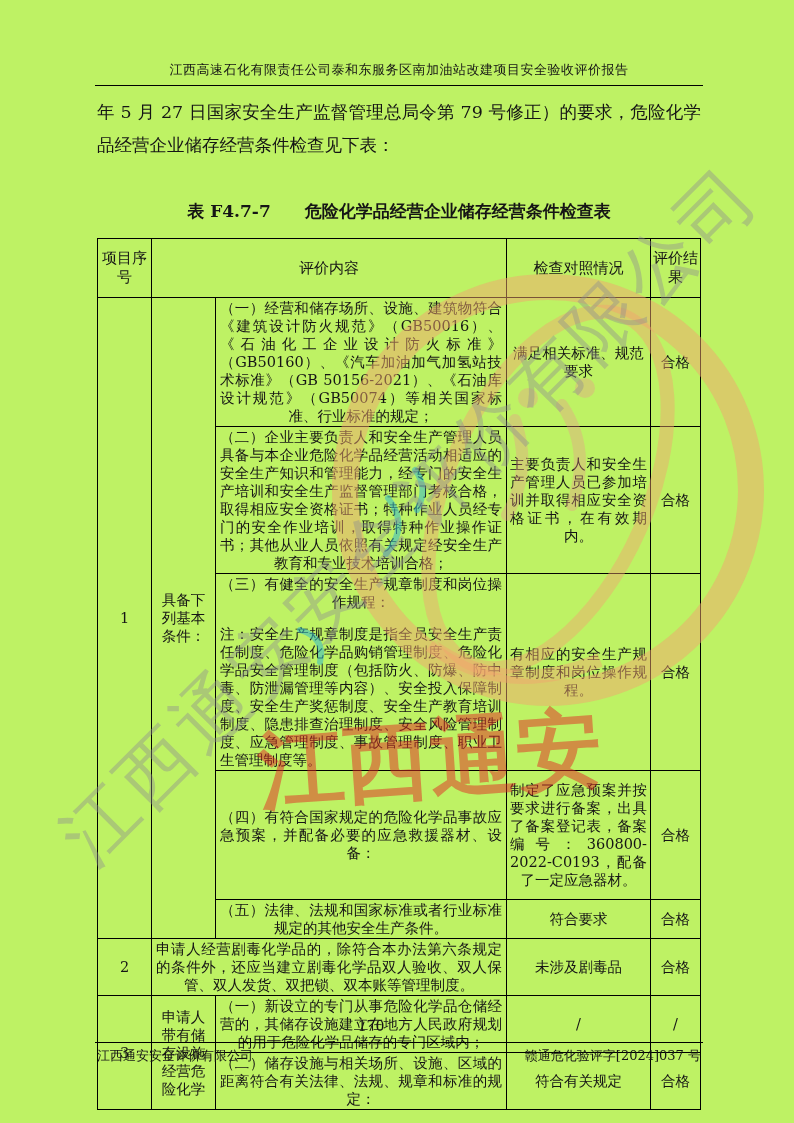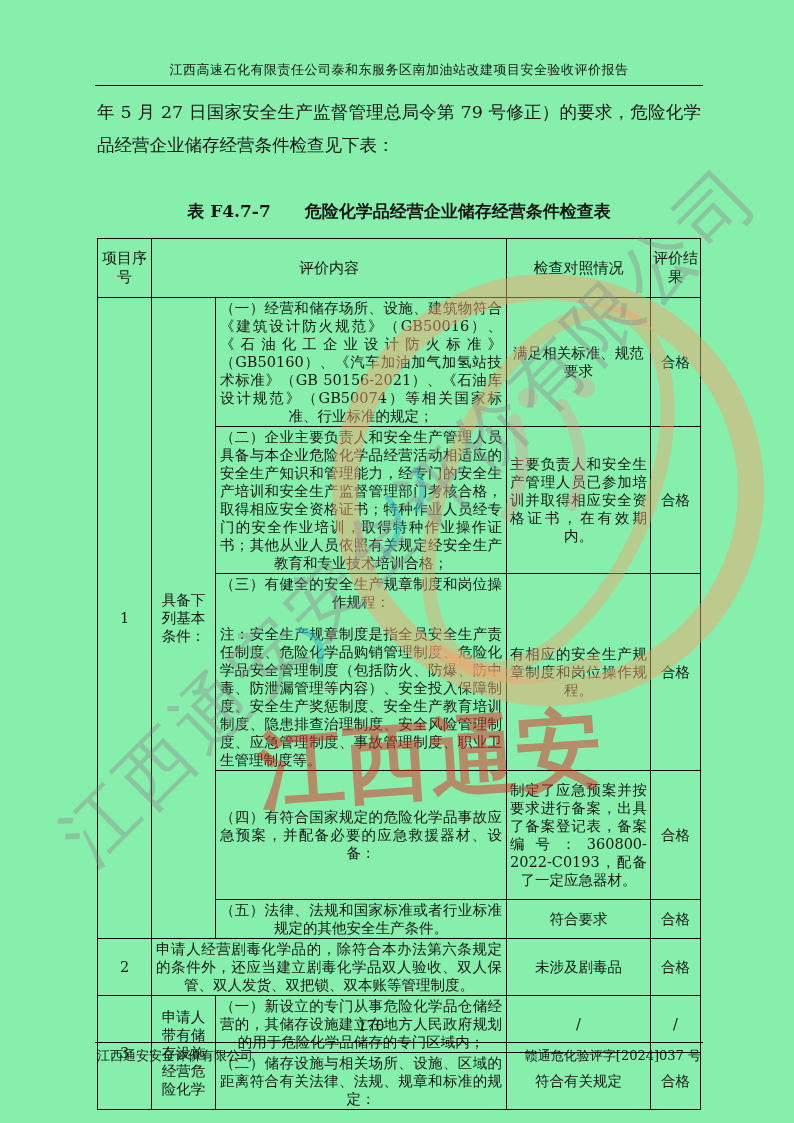--- a/index.html
+++ b/index.html
@@ -1,17 +1,17 @@
 <!DOCTYPE html>
 <html><head>
 <meta charset="utf-8">
 <style>
   html,body { margin:0; padding:0; background:#ffffff; }
   .page {
-    position:relative; width:794px; height:1123px; background:#86efac;
+    position:relative; width:794px; height:1123px; background:#bef264;
     overflow:hidden; color:#151515;
     font-family:"DejaVu Serif","Liberation Serif",serif;
   }
 
   
   .doc-header { position:absolute; left:97px; top:61px; width:604px;
     text-align:center; font-size:13px; letter-spacing:0.5px; }
   .header-rule { position:absolute; left:95px; top:85px; width:608px;
     border-top:1.8px solid #000; }
 

